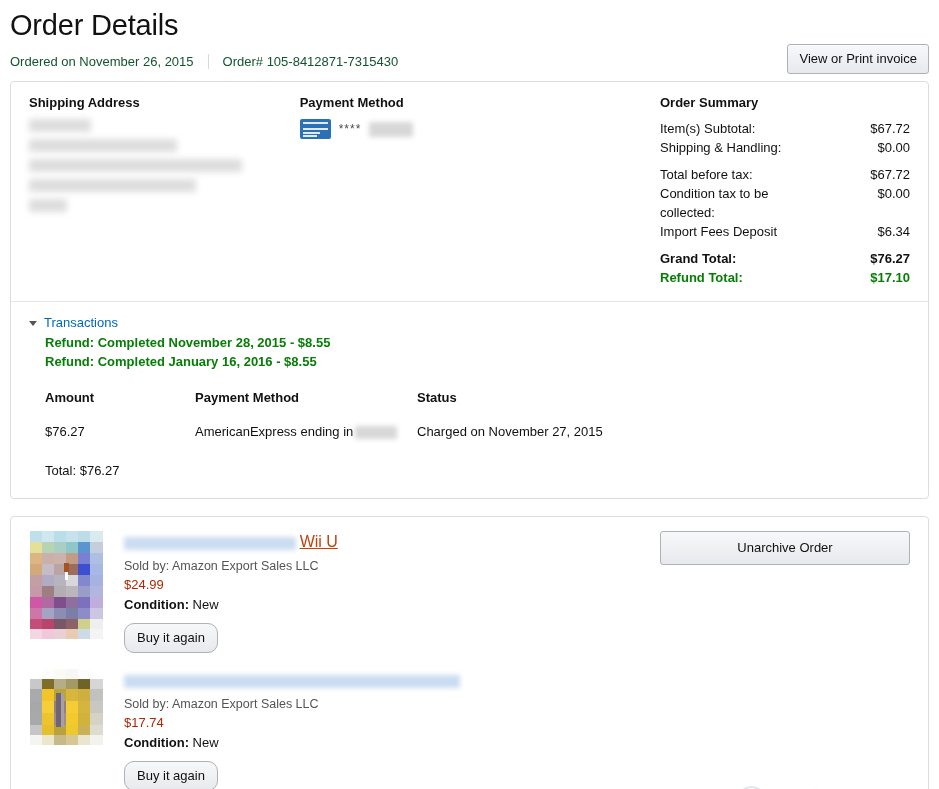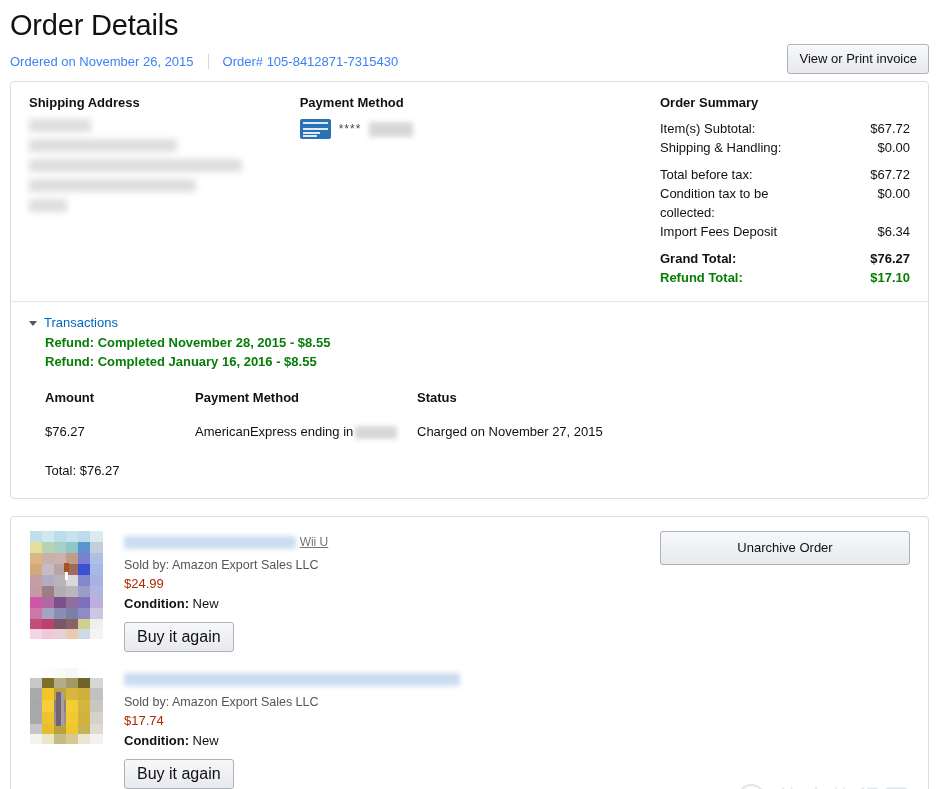--- a/index.html
+++ b/index.html
@@ -23,21 +23,21 @@
     color: #111;
     margin: 0;
     line-height: 38px;
     letter-spacing: -0.2px;
   }
   .subhead {
     display: flex;
     align-items: flex-end;
     margin-top: 10px;
     font-size: 13px;
-    color: #3b82f6;
+    color: #14532d;
   }
   .subhead .sep {
     display: inline-block;
     width: 1px;
     height: 15px;
     background: #d5d9d9;
     margin: 0 14px;
   }
   .invoice-btn {
     position: absolute;
@@ -193,31 +193,31 @@
   .thumb-box {
     width: 75px;
     flex: 0 0 75px;
     display: flex;
     align-items: flex-start;
     justify-content: center;
   }
   .thumb { display: block; }
   .item-info { flex: 1 1 auto; padding-left: 20px; padding-top: 2px; }
   .item-title-line { line-height: 18px; margin-bottom: 5px; }
-  .item-title-suffix { color: #737373; font-size: 12px; text-decoration: underline; }
+  .item-title-suffix { color: #c2410c; font-size: 16px; text-decoration: underline; }
   .sold-by { color: #555; font-size: 12.5px; line-height: 18px; }
   .price { color: #b12704; font-size: 13px; line-height: 20px; }
   .condition { font-size: 13px; line-height: 20px; color: #111; }
   .condition b { font-weight: bold; }
   .buy-again {
     margin-top: 8px;
     background: linear-gradient(to bottom, #f7f8fa 0%, #e7e9ec 100%);
     border: 1px solid #adb1b8;
-    border-radius: 3px;
-    font-size: 16px;
+    border-radius: 10px;
+    font-size: 13px;
     color: #111;
     padding: 5px 12px 6px 12px;
     cursor: pointer;
     font-family: "Liberation Sans", sans-serif;
     line-height: 17px;
   }
   .side-actions {
     position: absolute;
     right: 18px;
     top: 14px;

